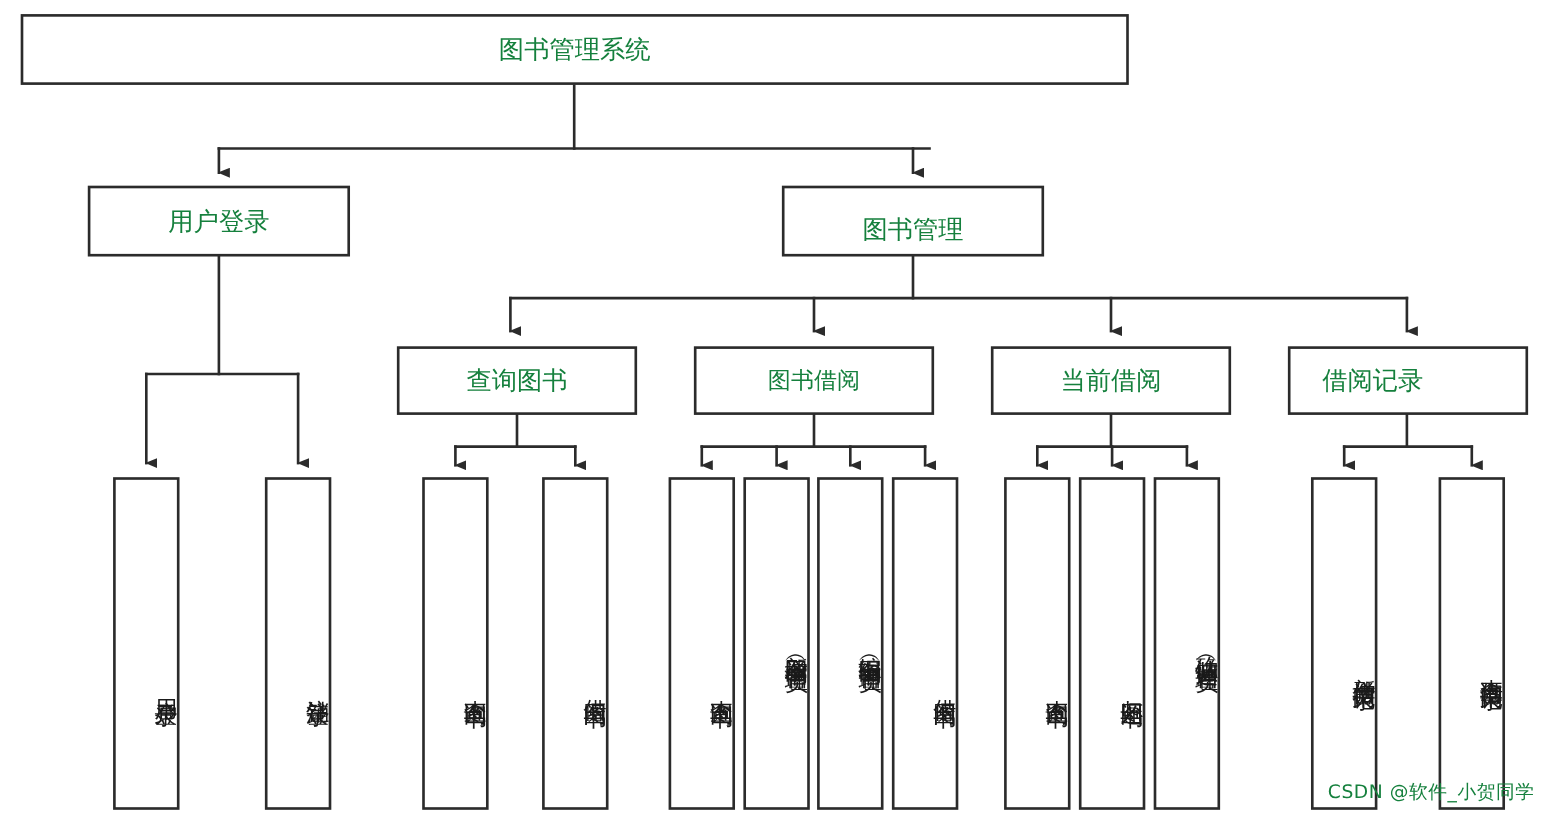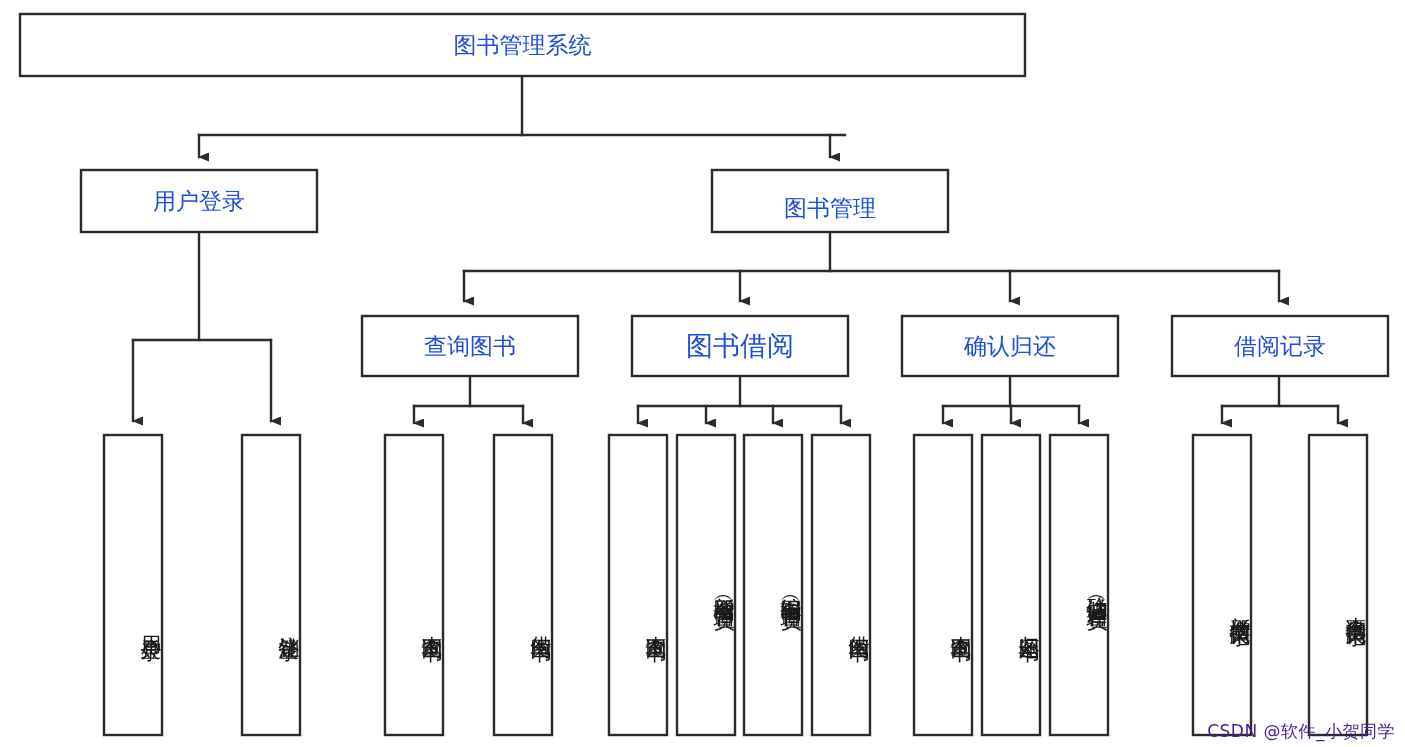--- a/index.html
+++ b/index.html
@@ -47,34 +47,34 @@
     text-align: center;
     display: flex;
     align-items: flex-start;
     justify-content: center;
     white-space: nowrap;
     pointer-events: none;
   }
   .htext {
     position: absolute;
     font-family: "DejaVu Sans", "Liberation Sans", sans-serif;
-    color: #1d4ed8;
+    color: #15803d;
     display: flex;
     align-items: center;
     justify-content: center;
     white-space: nowrap;
     pointer-events: none;
   }
   .watermark {
     position: absolute;
     right: 10px;
-    bottom: 4px;
+    bottom: 16px;
     font-family: "DejaVu Sans", "Liberation Sans", sans-serif;
     font-size: 17px;
-    color: #4c1d95;
+    color: #15803d;
     letter-spacing: 0.5px;
     white-space: nowrap;
   }
 </style>
 </head>
 <body>
 
 <div id="stage">
 
   <svg class="diagram" viewBox="0 0 1405 747">
@@ -166,23 +166,23 @@
     <rect class="node-box" x="1193" y="435" width="58" height="300"></rect>
     <rect class="node-box" x="1309" y="435" width="58" height="300"></rect>
   </svg>
 
   <div class="htext" style="left:20px; top:14px; width:1005px; height:62px; font-size:23px;">图书管理系统</div>
 
   <div class="htext" style="left:81px; top:170px; width:236px; height:62px; font-size:23px;">用户登录</div>
   <div class="htext" style="left:712px; top:170px; width:236px; height:76px; font-size:23px;">图书管理</div>
 
   <div class="htext" style="left:362px; top:316px; width:216px; height:60px; font-size:23px;">查询图书</div>
-  <div class="htext" style="left:632px; top:316px; width:216px; height:60px; font-size:27px;">图书借阅</div>
-  <div class="htext" style="left:902px; top:316px; width:216px; height:60px; font-size:23px;">确认归还</div>
-  <div class="htext" style="left:1172px; top:316px; width:216px; height:60px; font-size:23px;">借阅记录</div>
+  <div class="htext" style="left:632px; top:316px; width:216px; height:60px; font-size:21px;">图书借阅</div>
+  <div class="htext" style="left:902px; top:316px; width:216px; height:60px; font-size:23px;">当前借阅</div>
+  <div class="htext" style="left:1140px; top:316px; width:216px; height:60px; font-size:23px;">借阅记录</div>
 
   <div class="vtext" style="left:104px; top:510px; width:58px; height:225px;">用户登录</div>
   <div class="vtext" style="left:242px; top:510px; width:58px; height:225px;">注销登录</div>
 
   <div class="vtext" style="left:385px; top:510px; width:58px; height:225px;">查询图书</div>
   <div class="vtext" style="left:494px; top:510px; width:58px; height:225px;">借阅图书</div>
 
   <div class="vtext" style="left:609px; top:510px; width:58px; height:225px;">查询图书</div>
   <div class="vtext" style="left:677px; top:443px; width:58px; height:292px;">新增图书（管理员）</div>
   <div class="vtext" style="left:744px; top:443px; width:58px; height:292px;">编辑图书（管理员）</div>

